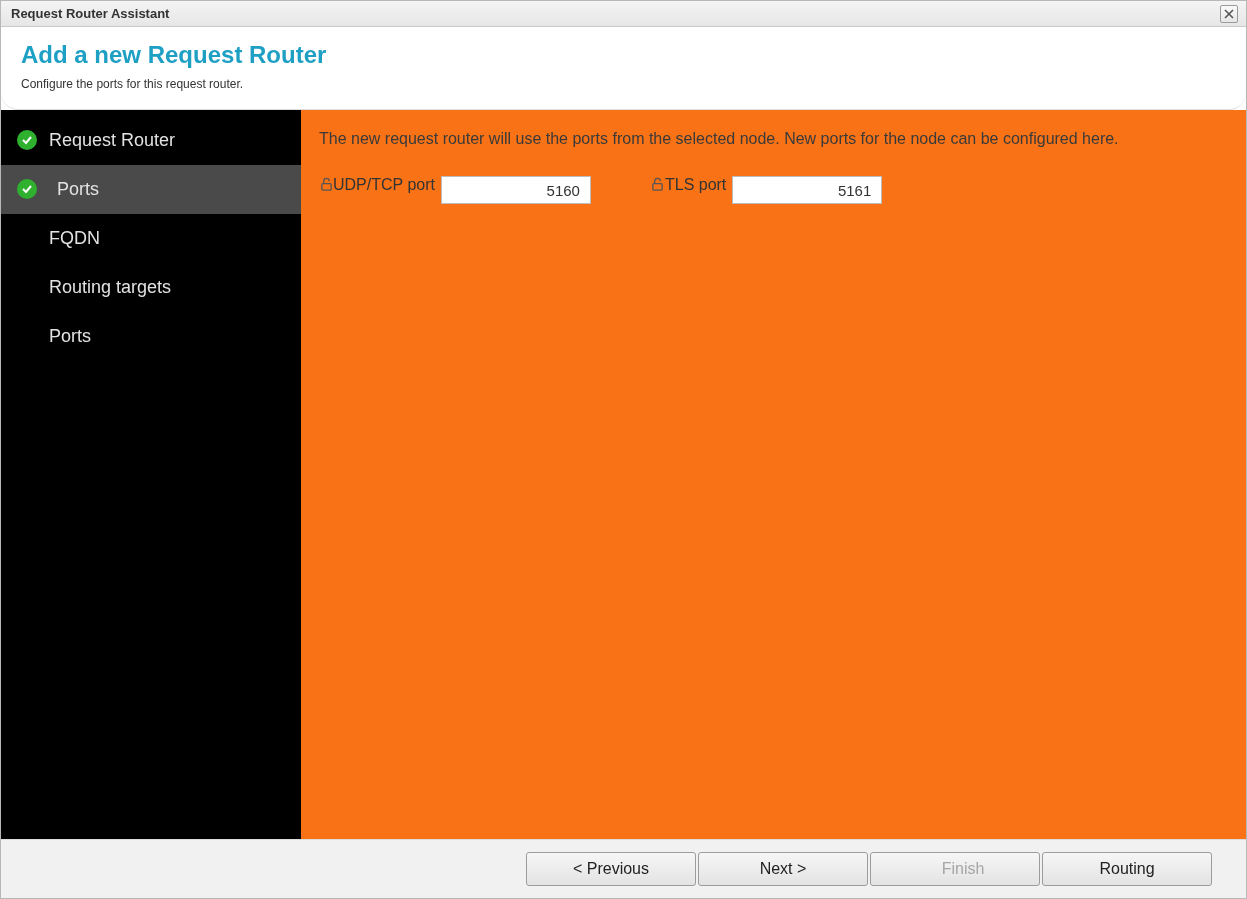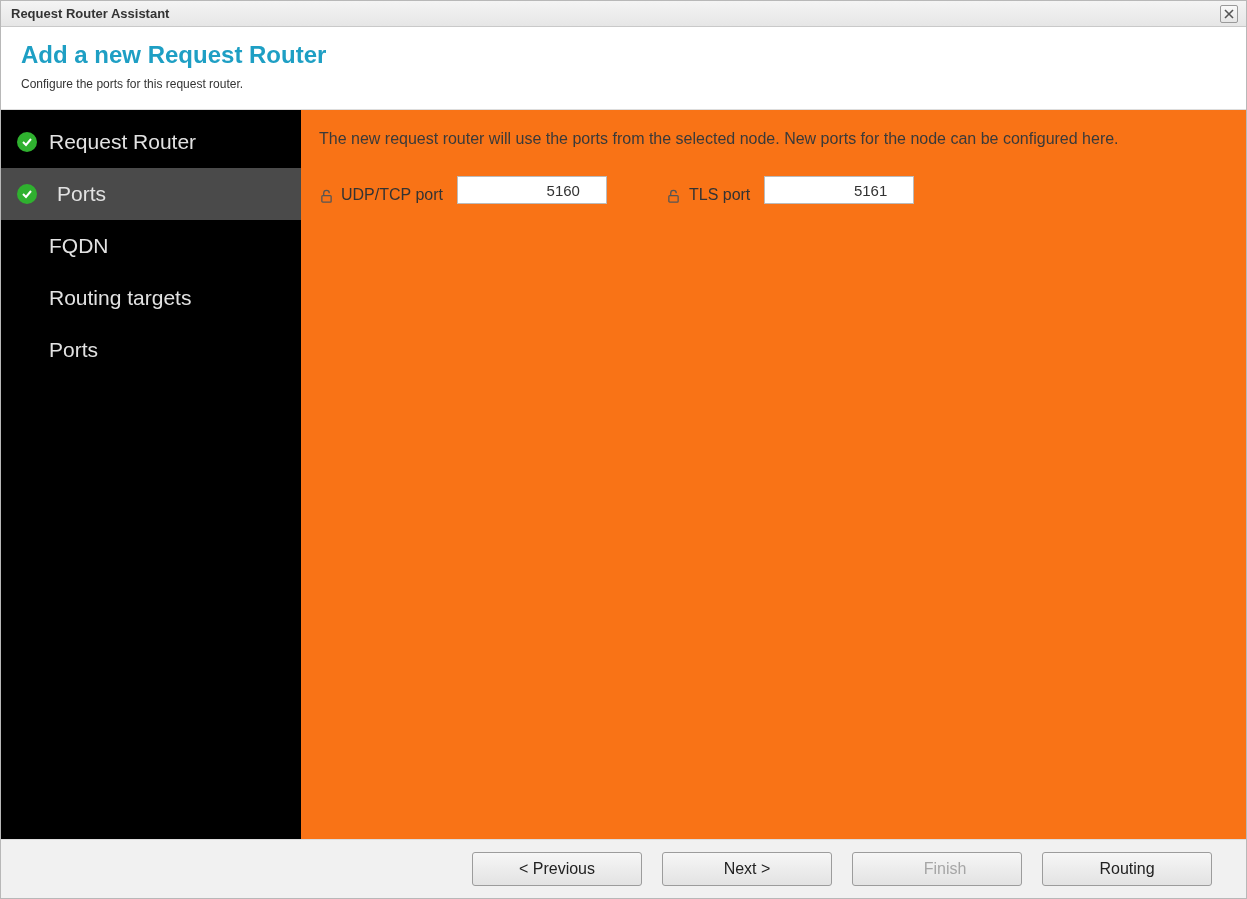--- a/index.html
+++ b/index.html
@@ -42,20 +42,21 @@
       align-items: center;
       justify-content: center;
       cursor: pointer;
     }
     .close-btn svg { width: 10px; height: 10px; }
 
     .header {
       padding: 14px 20px 18px 20px;
       border-bottom: 1px solid #ddd;
       background: #fff;
+      border-radius: 17px;
     }
     .header-title {
       color: #1e9fc4;
       font-size: 24px;
       font-weight: bold;
       margin-bottom: 8px;
     }
     .header-sub {
       color: #333;
       font-size: 12px;
@@ -69,23 +70,22 @@
     }
 
     .sidebar {
       width: 300px;
       background: #000;
       color: #e2e2e2;
       padding-top: 6px;
     }
     .side-item {
       display: flex;
-      align-items: center;
       padding: 14px 16px;
-      font-size: 21px;
+      font-size: 18px;
       cursor: pointer;
     }
     .side-item.active {
       background: #4a4a4a;
       gap: 8px;
     }
     .side-icon {
       width: 20px;
       height: 20px;
       margin-right: 12px;
@@ -112,22 +112,21 @@
       color: #3a3a3a;
       margin-bottom: 28px;
     }
     .field-row {
       display: flex;
       align-items: center;
       gap: 60px;
     }
     .field {
       display: flex;
-      align-items: flex-end;
-      gap: 8px;
+      align-items: flex-start;
     }
     .lock-icon {
       width: 14px;
       height: 16px;
       display: flex;
       align-items: center;
       justify-content: center;
       color: #555;
     }
     .lock-icon svg { width: 13px; height: 15px; stroke: #555; fill: none; stroke-width: 1.4; }
@@ -135,33 +134,33 @@
       font-size: 16px;
       color: #333;
       margin-right: 6px;
     }
     .field-input {
       width: 150px;
       height: 28px;
       border: 1px solid #bbb;
       background: #fff;
       text-align: right;
-      padding: 2px 26px;
+      padding: 2px 10px;
       font-size: 15px;
       color: #333;
     }
 
     .footer {
       height: 58px;
       background: #f1f1f1;
       display: flex;
       align-items: center;
       justify-content: flex-end;
       padding: 0 34px 0 0;
-      gap: 20px;
+      gap: 2px;
     }
     .btn {
       width: 170px;
       height: 34px;
       border: 1px solid #9c9c9c;
       border-radius: 3px;
       background: linear-gradient(#f6f6f6,#e3e3e3);
       font-size: 16px;
       color: #222;
       cursor: pointer;

